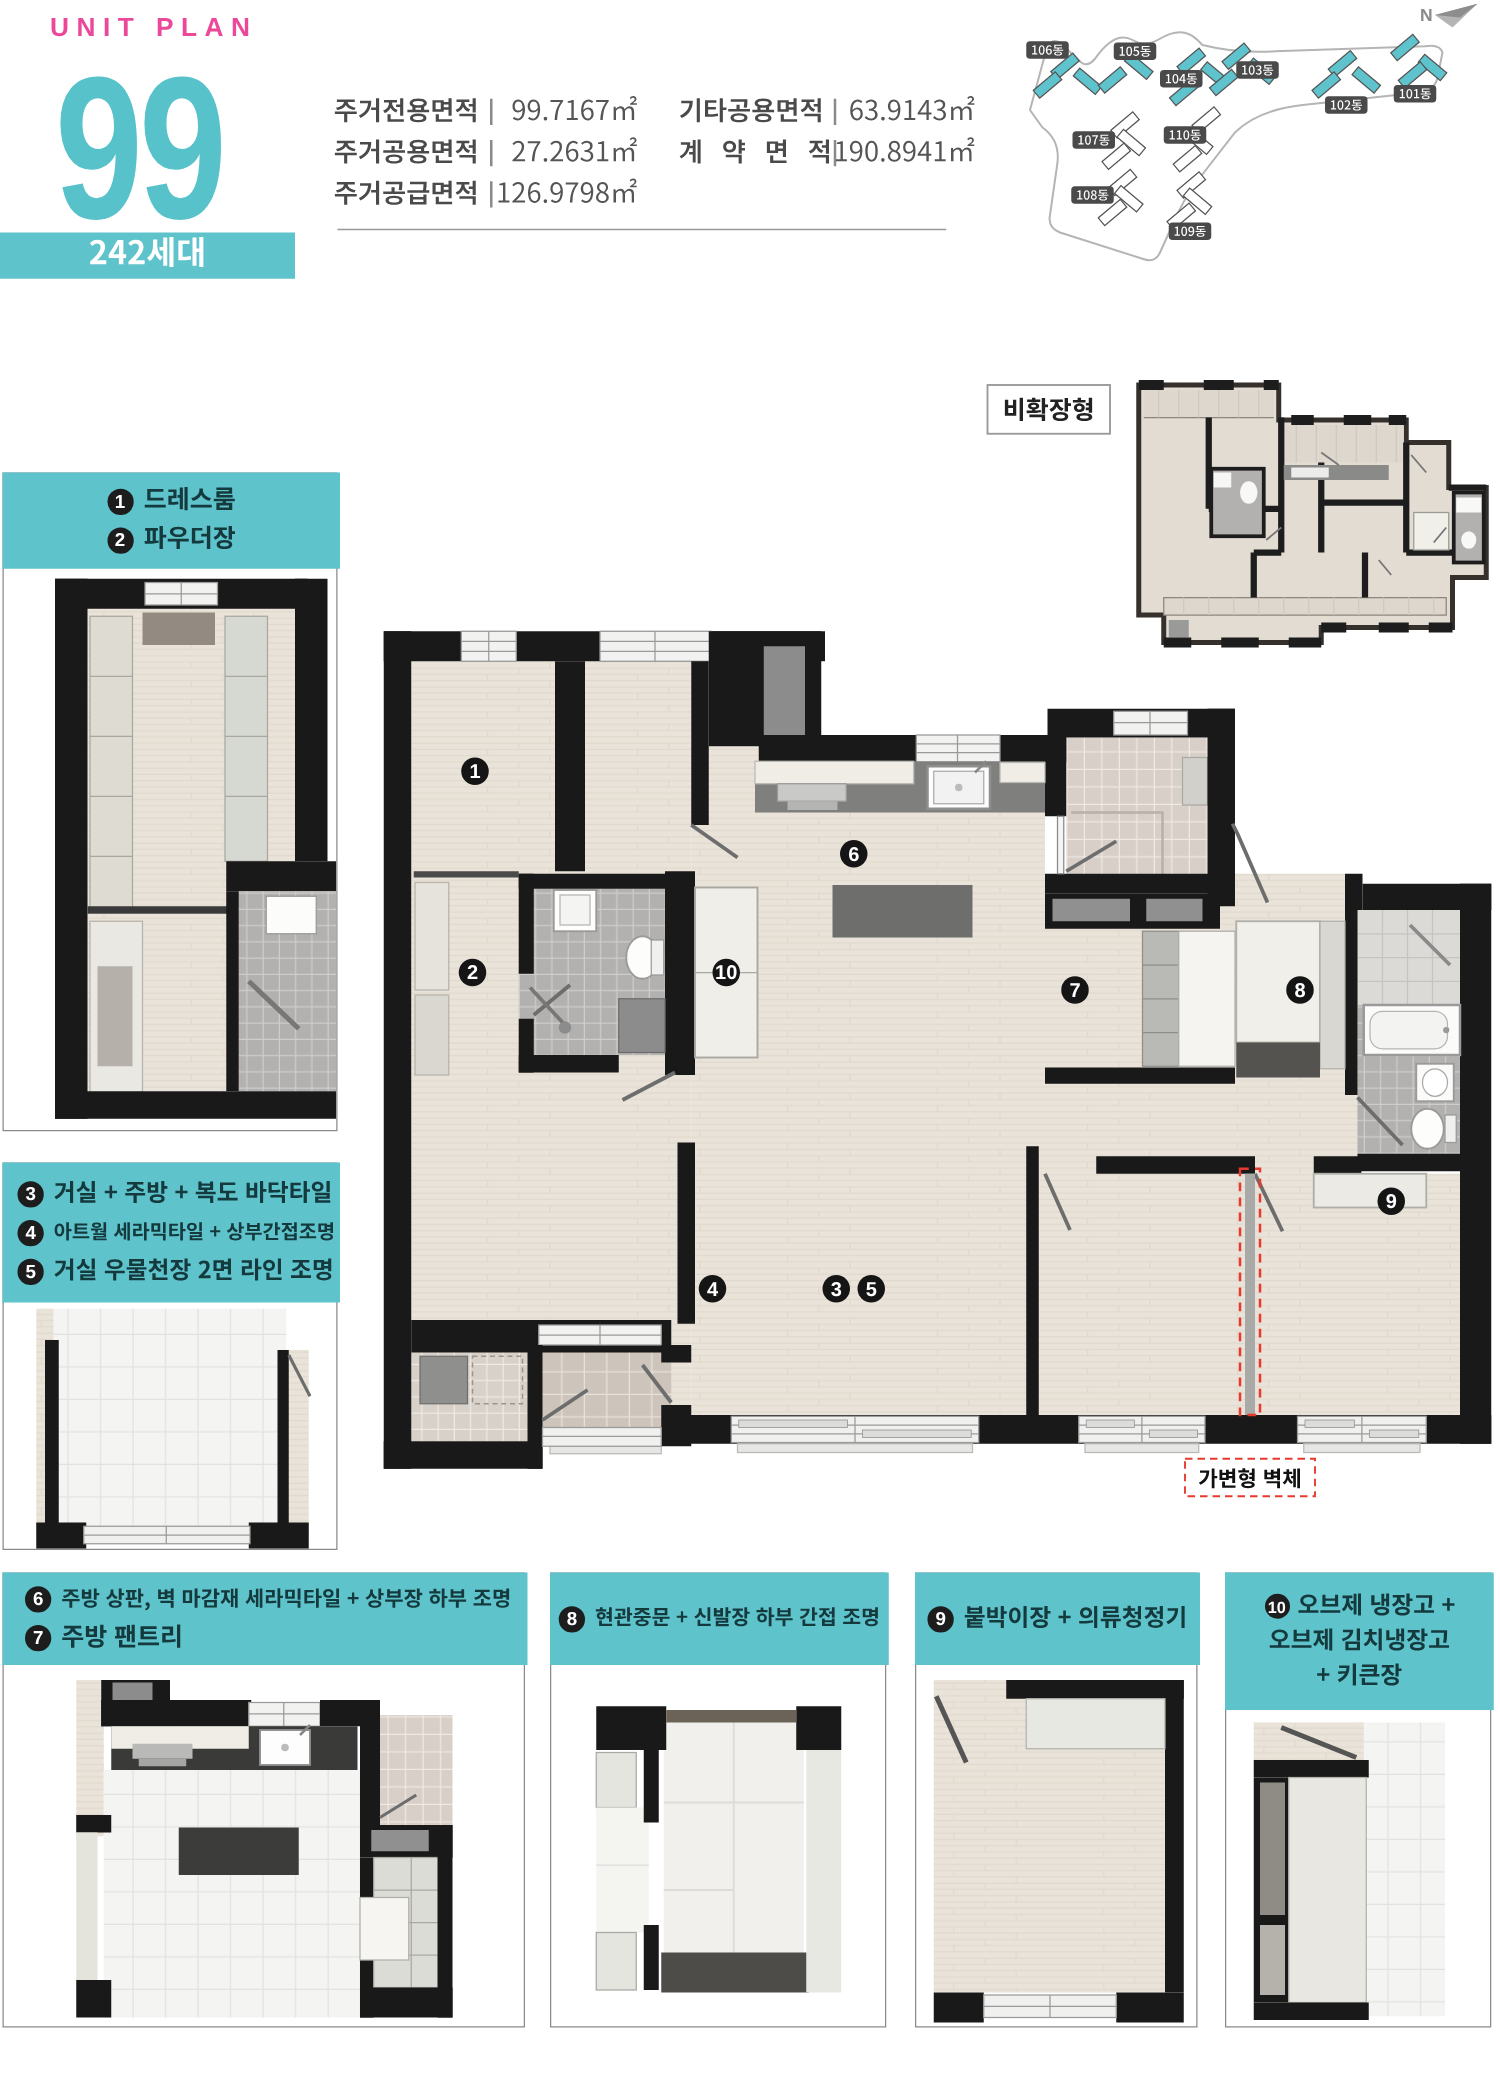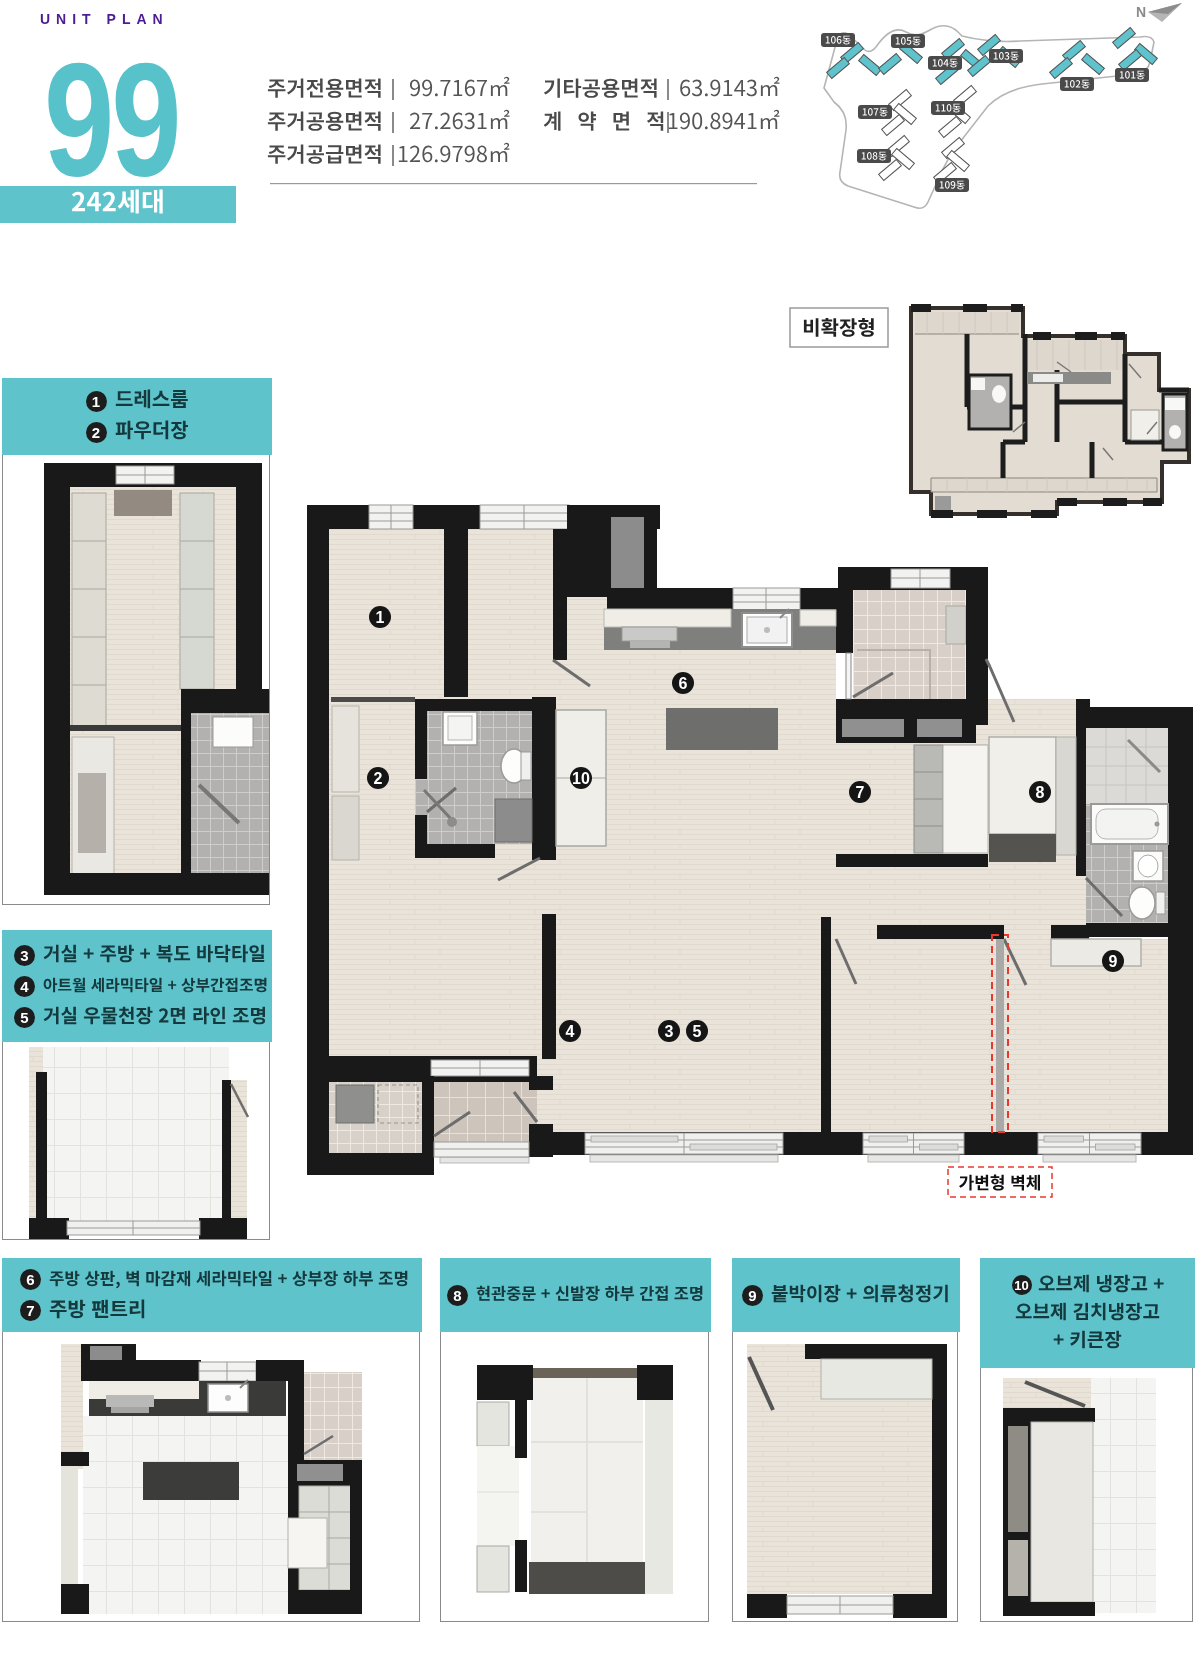--- a/index.html
+++ b/index.html
@@ -11,21 +11,21 @@
          display:flex;flex-direction:column;justify-content:center;align-items:center;}
   .phead .ln{display:flex;align-items:center;height:31px;white-space:nowrap;}
   .ncirc{display:inline-flex;width:21px;height:21px;border-radius:50%;background:#1d1d1d;color:#fff;
          font-size:15px;font-weight:bold;align-items:center;justify-content:center;margin-right:8px;flex:0 0 21px;}
 
 </style>
 </head>
 <body>
 <div class="page">
 
-<div class="abs" style="left:40px;top:11px;font-size:14px;font-weight:bold;letter-spacing:6px;color:#4c1d95;">UNIT PLAN</div>
+<div class="abs" style="left:40px;top:11px;font-size:21px;font-weight:bold;letter-spacing:6px;color:#ec4899;">UNIT PLAN</div>
 
 <div class="abs" style="left:44px;top:38px;font-size:162px;font-weight:bold;color:#58c2cb;transform:scale(0.78,1);transform-origin:0 0;letter-spacing:-4px;line-height:1;">99</div>
 
 <div class="abs" style="left:0;top:186px;width:236px;height:37px;background:#5fc3cc;display:flex;align-items:center;justify-content:center;">
 <svg width="94" height="29" viewBox="0 -21.3 94 29" style="display:block;overflow:visible;">
         <path d="M1.1 0.0V-2.2Q3.7 -4.6 5.6 -6.6Q7.5 -8.5 8.4 -10.3Q9.4 -12.0 9.4 -13.5Q9.4 -14.4 9.1 -15.1Q8.8 -15.8 8.1 -16.2Q7.5 -16.6 6.6 -16.6Q5.5 -16.6 4.6 -16.0Q3.8 -15.4 3.0 -14.6L0.9 -16.7Q2.3 -18.1 3.7 -18.9Q5.1 -19.6 7.1 -19.6Q8.9 -19.6 10.2 -18.9Q11.6 -18.1 12.4 -16.8Q13.1 -15.5 13.1 -13.7Q13.1 -11.9 12.2 -10.1Q11.4 -8.3 9.9 -6.5Q8.4 -4.7 6.7 -3.0Q7.4 -3.1 8.3 -3.2Q9.2 -3.2 9.8 -3.2H14.0V0.0Z M24.1 0.0V-11.8Q24.1 -12.7 24.2 -13.8Q24.2 -15.0 24.2 -15.8H24.1Q23.8 -15.1 23.4 -14.3Q23.0 -13.5 22.6 -12.7L19.6 -7.9H29.9V-5.0H15.9V-7.6L23.1 -19.3H27.7V0.0Z M31.8 0.0V-2.2Q34.4 -4.6 36.3 -6.6Q38.1 -8.5 39.1 -10.3Q40.1 -12.0 40.1 -13.5Q40.1 -14.4 39.8 -15.1Q39.5 -15.8 38.8 -16.2Q38.2 -16.6 37.2 -16.6Q36.2 -16.6 35.3 -16.0Q34.4 -15.4 33.7 -14.6L31.6 -16.7Q32.9 -18.1 34.4 -18.9Q35.8 -19.6 37.7 -19.6Q39.6 -19.6 40.9 -18.9Q42.3 -18.1 43.0 -16.8Q43.8 -15.5 43.8 -13.7Q43.8 -11.9 42.9 -10.1Q42.0 -8.3 40.6 -6.5Q39.1 -4.7 37.4 -3.0Q38.1 -3.1 39.0 -3.2Q39.9 -3.2 40.5 -3.2H44.7V0.0Z M56.6 -13.7H60.6V-10.9H56.6ZM51.4 -19.7H54.1V-15.6Q54.1 -13.6 53.8 -11.6Q53.5 -9.7 52.8 -7.9Q52.2 -6.2 51.2 -4.8Q50.2 -3.4 48.7 -2.5L46.6 -5.1Q48.0 -5.9 48.9 -7.1Q49.8 -8.2 50.4 -9.6Q50.9 -11.0 51.2 -12.6Q51.4 -14.1 51.4 -15.6ZM52.2 -19.7H54.8V-15.8Q54.8 -14.3 55.0 -12.9Q55.2 -11.4 55.7 -10.1Q56.2 -8.8 57.0 -7.6Q57.8 -6.5 59.1 -5.7L57.2 -3.0Q55.8 -3.9 54.8 -5.3Q53.8 -6.6 53.2 -8.3Q52.7 -10.0 52.4 -12.0Q52.2 -13.9 52.2 -15.8ZM64.5 -21.8H67.8V2.3H64.5ZM59.6 -21.4H62.8V1.2H59.6Z M88.4 -21.8H91.7V2.3H88.4ZM85.2 -12.5H89.2V-9.7H85.2ZM83.0 -21.4H86.2V1.2H83.0ZM71.7 -6.0H73.4Q74.8 -6.0 76.2 -6.0Q77.6 -6.1 78.9 -6.2Q80.2 -6.3 81.6 -6.6L81.9 -3.8Q80.5 -3.5 79.1 -3.4Q77.7 -3.2 76.3 -3.2Q74.9 -3.1 73.4 -3.1H71.7ZM71.7 -19.0H80.6V-16.2H75.1V-4.6H71.7Z" fill="#ffffff"></path>
       </svg>
 </div>
 
 <svg class="abs" style="left:255px;top:60px;" width="545" height="135" viewBox="0 0 545 135">

